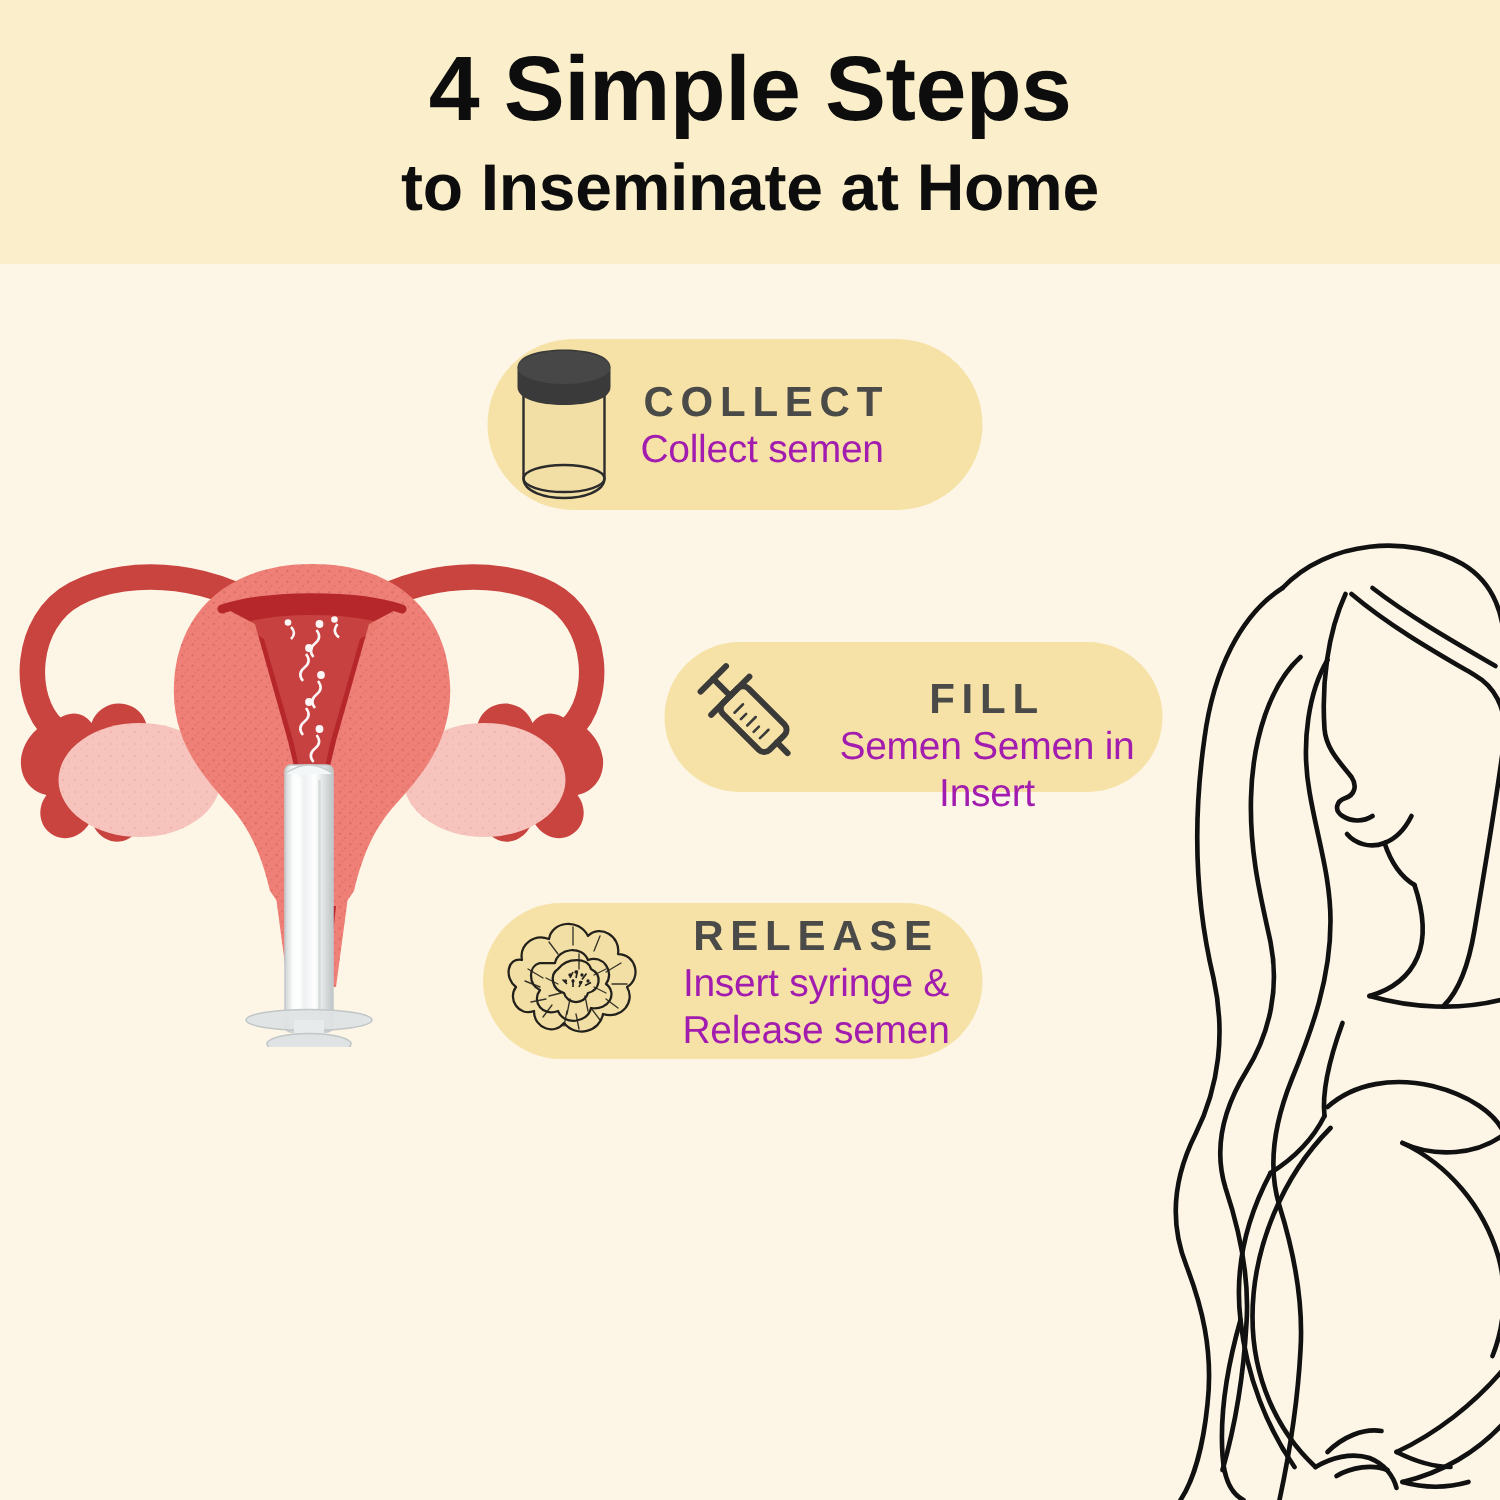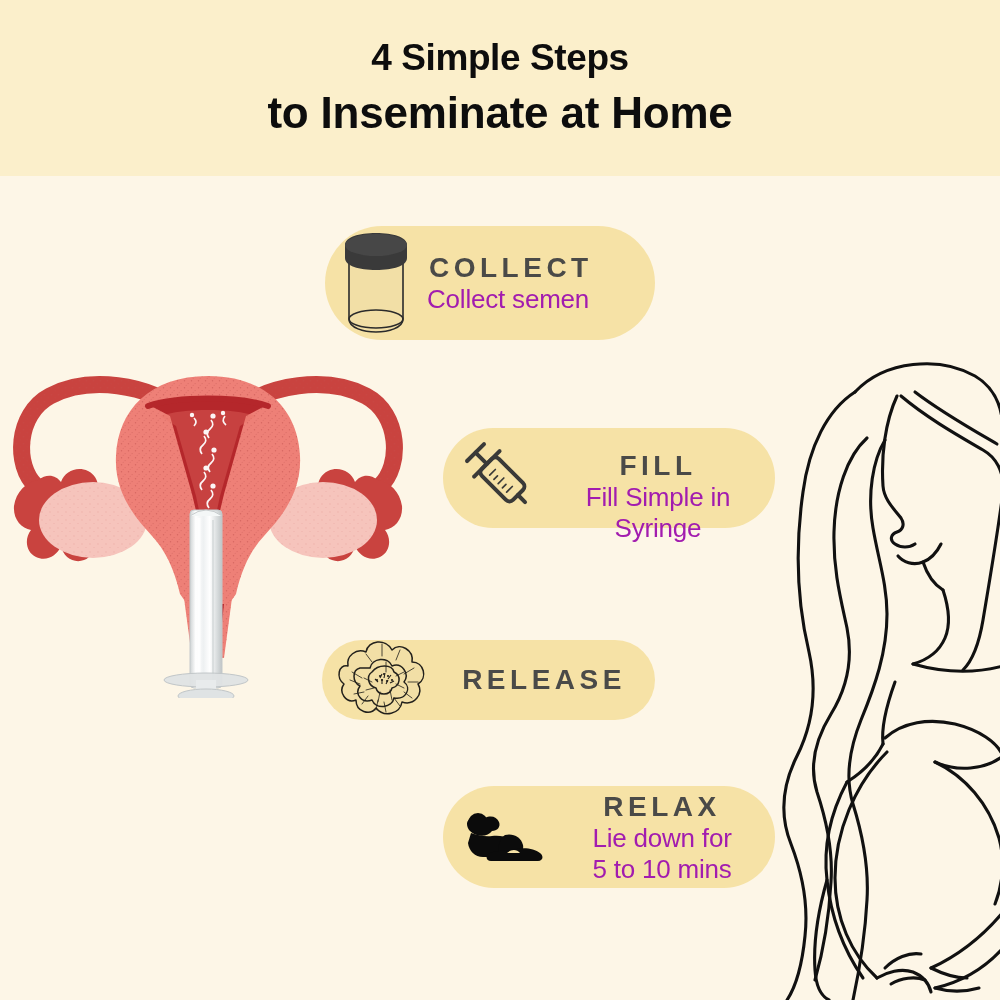--- a/index.html
+++ b/index.html
@@ -13,21 +13,21 @@
   .stage { position:absolute; inset:0; width:1000px; height:1000px; }
 
   
   .header {
     position:absolute; left:0; top:0; width:1000px; height:176px;
     background:#FBEFCB;
     display:flex; flex-direction:column;
     align-items:center; justify-content:center;
   }
   .title-main {
-    font-size:37px; font-weight:bold; color:#0D0D0D;
+    font-size:61px; font-weight:bold; color:#0D0D0D;
     letter-spacing:-0.4px; line-height:1.05;
   }
   .title-sub {
     font-size:44px; font-weight:bold; color:#0D0D0D;
     letter-spacing:-0.2px; margin-top:12px; line-height:1.05;
   }
 
   
   .pill {
     position:absolute;
@@ -54,21 +54,21 @@
   #pill-collect .pill-icon { width:74px; }
   #pill-collect .pill-text { margin-left:14px; align-items:flex-start; }
   #pill-collect .pill-head { padding-left:2px; }
 
   
   #pill-fill { left:443px; top:428px; width:332px; height:100px; padding-left:16px; }
   #pill-fill .pill-icon { width:84px; }
   #pill-fill .pill-text { margin-left:10px; align-items:center; width:210px;margin-top:36px; }
 
   
-  #pill-release { left:322px; top:602px; width:333px; height:80px; padding-left:12px;margin-top:38px; }
+  #pill-release { left:322px; top:602px; width:333px; height:104px; padding-left:12px; }
   #pill-release .pill-icon { width:100px; }
   #pill-release .pill-text { margin-left:2px; align-items:center; width:216px; }
 
   
   #pill-relax { left:443px; top:786px; width:332px; height:102px; padding-left:18px; }
   #pill-relax .pill-icon { width:84px; }
   #pill-relax .pill-text { margin-left:8px; align-items:center; width:218px; }
 
   .art { position:absolute; }
   #uterus-art { left:8px; top:358px; width:400px; height:340px; }
@@ -294,22 +294,22 @@
           <line x1="36" y1="32" x2="44" y2="32"></line>
           <line x1="36" y1="38" x2="41" y2="38"></line>
           <line x1="36" y1="44" x2="44" y2="44"></line>
           <line x1="36" y1="50" x2="41" y2="50"></line>
           <line x1="36" y1="56" x2="44" y2="56"></line>
         </g>
       </svg>
     </div>
     <div class="pill-text">
       <div class="pill-head">FILL</div>
-      <div class="pill-body">Fill Simple in</div>
-      <div class="pill-body">Syringe</div>
+      <div class="pill-body">Semen Semen in</div>
+      <div class="pill-body">Insert</div>
     </div>
   </div>
 
   <div class="pill" id="pill-release">
     <div class="pill-icon">
       <svg viewBox="0 0 100 96" width="100" height="96" xmlns="http://www.w3.org/2000/svg">
         <g fill="#F2DFA6" stroke="#23211C" stroke-width="1.5" stroke-linejoin="round">
 
           <path d="M14 34 C4 32 2 46 10 52 C4 60 12 72 22 68 C22 80 36 84 42 76
                    C50 86 66 82 68 70 C80 74 90 62 84 52 C94 46 90 30 78 30
@@ -361,47 +361,19 @@
           <circle cx="54" cy="44" r="1.1"></circle>
             <circle cx="48" cy="48" r="1.1"></circle>
           <circle cx="53" cy="49" r="1.1"></circle>
             <circle cx="58" cy="48" r="1.1"></circle>
           <circle cx="43" cy="48" r="1.1"></circle>
         </g>
       </svg>
     </div>
     <div class="pill-text">
       <div class="pill-head">RELEASE</div>
-    </div>
-  </div>
-
-  <div class="pill" id="pill-relax">
-    <div class="pill-icon">
-      <svg viewBox="0 0 84 56" width="84" height="56" xmlns="http://www.w3.org/2000/svg">
-        <g fill="#0B0B0B">
-
-          <circle cx="17" cy="14" r="10"></circle>
-
-          <path d="M24 9 C30 6 36 8 38 13 C40 18 36 22 31 22
-                   C28 26 22 28 16 26 C10 24 6 20 6 15
-                   C6 11 10 8 14 9 C16 5 21 5 24 9 Z"></path>
-
-          <path d="M10 24 C16 26 24 28 31 27 C40 26 48 28 54 33
-                   C60 38 64 44 66 48 L22 48 C14 48 8 42 7 34 Z"></path>
-
-          <path d="M44 26 C52 24 60 28 62 36 C63 41 60 46 56 48
-                   L38 48 C36 40 38 30 44 26 Z"></path>
-
-          <path d="M56 40 C64 38 74 40 79 44 C83 47 82 52 77 52
-                   L30 52 C26 52 24 48 27 45 C34 41 46 42 56 40 Z"></path>
-
-          <path d="M46 44 C50 40 56 40 59 44 Z" fill="#F6E2A6"></path>
-        </g>
-      </svg>
-    </div>
-    <div class="pill-text">
-      <div class="pill-head">RELAX</div>
-      <div class="pill-body">Lie down for</div>
-      <div class="pill-body">5 to 10 mins</div>
-    </div>
-  </div>
+      <div class="pill-body">Insert syringe &amp;</div>
+      <div class="pill-body">Release semen</div>
+    </div>
+  </div>
+
 
 </div>
 
 </body></html>

